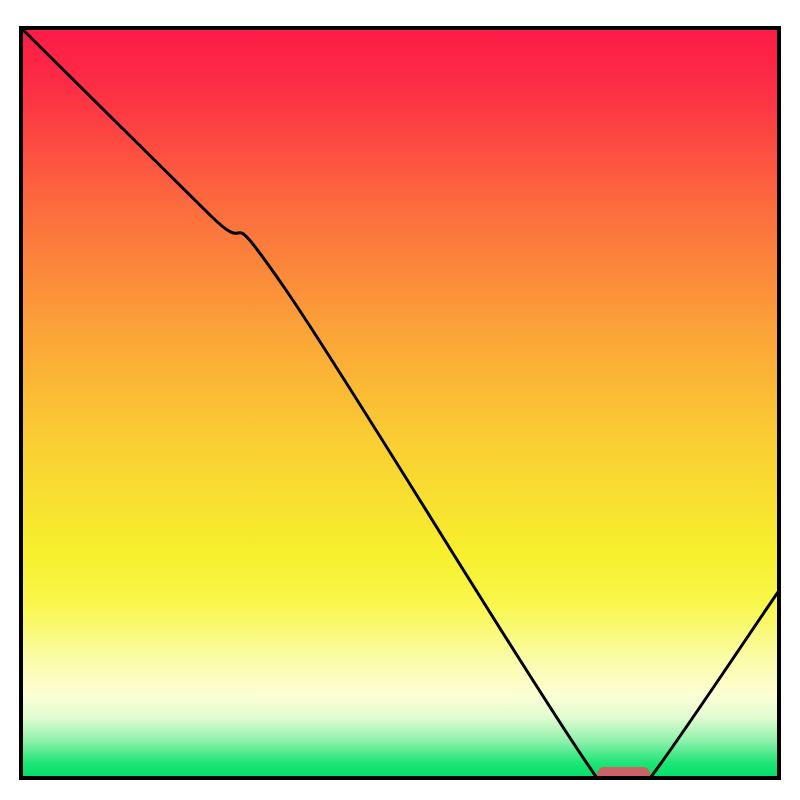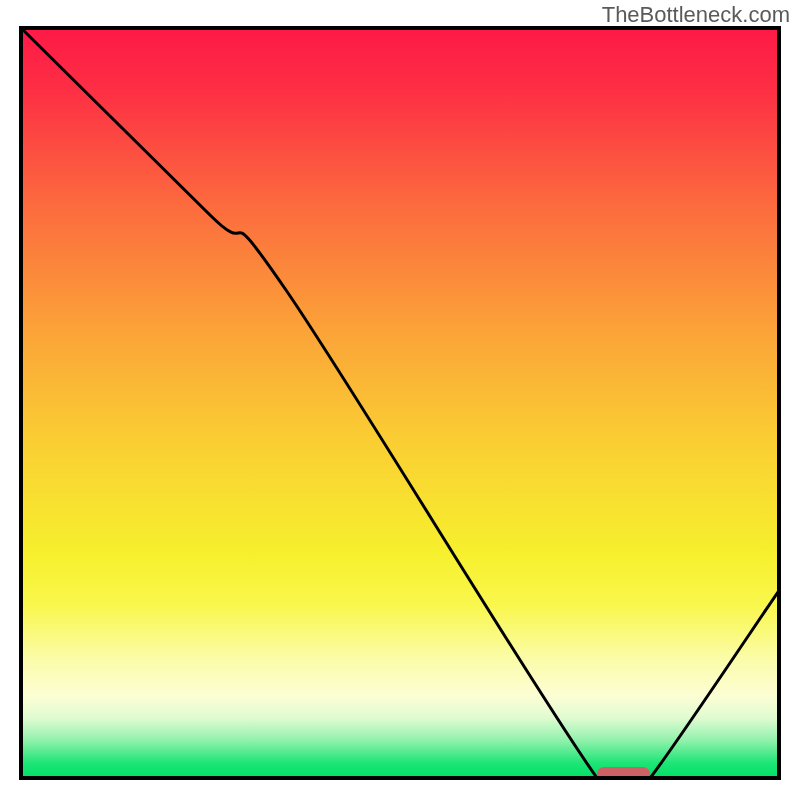--- a/index.html
+++ b/index.html
@@ -27,21 +27,20 @@
   svg.bg {
     position: absolute;
     top: 0;
     left: 0;
   }
 </style>
 </head>
 <body>
 
 <div class="container">
-  <div class="watermark">TheBottleneck.com</div>
   <svg class="bg" width="800" height="800" viewBox="0 0 800 800">
     <defs>
       <linearGradient id="grad" x1="0" y1="0" x2="0" y2="1">
           <stop offset="0%" stop-color="#fd1a47"></stop>
           <stop offset="8%" stop-color="#fd2e44"></stop>
           <stop offset="24%" stop-color="#fc6c3e"></stop>
           <stop offset="40%" stop-color="#fba238"></stop>
           <stop offset="55.00000000000001%" stop-color="#face33"></stop>
           <stop offset="70%" stop-color="#f6f02d"></stop>
           <stop offset="77%" stop-color="#f9f74d"></stop>

